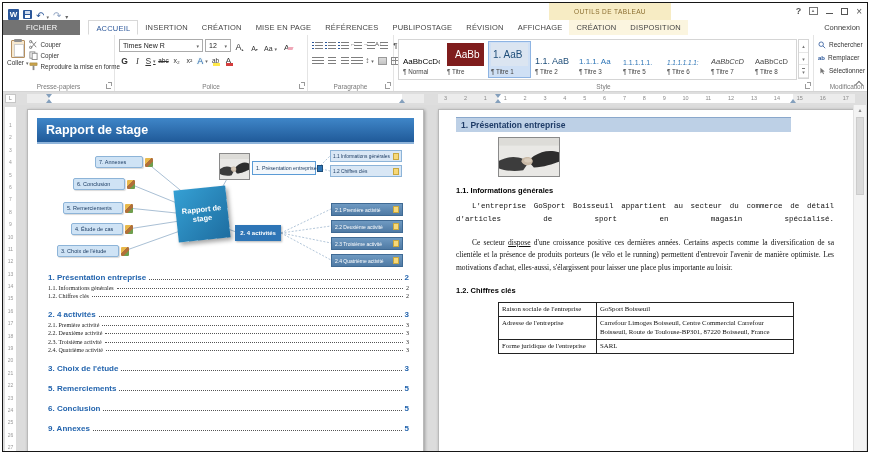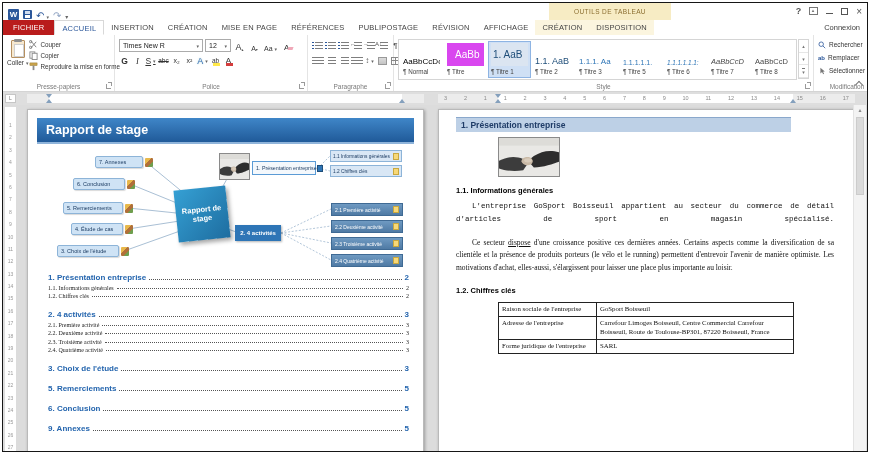--- a/index.html
+++ b/index.html
@@ -29,22 +29,22 @@
   .ribbonopts-icon::after { content:"▴"; position:absolute; left:1.5px; top:-1px; font-size:5px; color:#777; }
   .min-icon { width:7px; height:7px; position:relative; }
   .min-icon::after { content:""; position:absolute; left:0; bottom:1px; width:7px; height:1px; background:#555; }
   .max-icon { width:7px; height:7px; border:1px solid #555; background:#fff; }
   .close-icon { color:#555; font-size:10px; line-height:9px; }
 
   
   .tabrow { position:absolute; left:0; top:17px; right:0; height:15px; display:flex; align-items:stretch;
             font-size:7.5px; color:#444; background:#fff; }
   .tab { padding:0 7px; line-height:15px; white-space:nowrap; letter-spacing:.2px; }
-  .tab.file { background:#b91c1c; color:#fff; padding:0 10px; }
-  .tab.active { color:#2b579a; border:1px solid #d8d8d8; border-bottom:1px solid #fff; background:#fff; }
+  .tab.file { background:#737373; color:#fff; padding:0 23px; }
+  .tab.active { color:#2b579a; border:1px solid #d8d8d8; border-bottom:1px solid #fff; background:#fff;margin-left:8px; }
   .tab.ctx { background:#fbf5df; }
   .signin { margin-left:auto; margin-right:7px; line-height:15px; color:#3b3b3b; font-size:7.5px; }
 
   
   .ribbonarea { position:absolute; left:0; top:32px; right:0; height:57px; background:#fff;
                 border-bottom:1px solid #d4d4d4; display:flex; }
   .rgroup { position:relative; border-right:1px solid #e4e4e4; padding:3px 4px 12px; flex-shrink:0; }
   .glabel { position:absolute; left:0; right:0; bottom:1px; text-align:center; font-size:6.5px; color:#7a7a7a; }
   .launcher { position:absolute; right:3px; bottom:2px; width:5px; height:5px;
               border-left:1px solid #9a9a9a; border-bottom:1px solid #9a9a9a; }
@@ -109,21 +109,21 @@
                           linear-gradient(#888,#888) center/1px 100% no-repeat; }
   .pbtn { min-width:11px; height:12px; display:inline-flex; align-items:center; justify-content:center; }
 
   
   .g-style { flex:1; display:flex; }
   .stylegal { flex:1; display:flex; gap:1px; border:1px solid #d5d5d5; background:#fff; padding:1px; height:41px; margin-top:1px; }
   .styleitem { width:43px; padding:1px 2px; border:1px solid transparent; overflow:hidden; }
   .st-preview { height:23px; display:flex; align-items:flex-end; white-space:nowrap; overflow:hidden;
                 font-family:"Liberation Sans",sans-serif; color:#000; font-size:8px; }
   .st-label { font-size:6.3px; color:#444; white-space:nowrap; margin-top:2px; }
-  .st-titre .st-preview { background:#d946ef; color:#fff; font-size:10px; padding:1px 8px; align-items:center; }
+  .st-titre .st-preview { background:#7f1d1d; color:#fff; font-size:10px; padding:1px 8px; align-items:center; }
   .st-t1 .st-preview { color:#1f4e79; font-size:10px; background:#dbe5f1; padding:1px 2px; align-items:center; }
   .styleitem.sel { background:#cfe0f5; border-color:#8eb4e3; }
   .st-t2 .st-preview { color:#1f4e79; font-size:9px; }
   .st-t3 .st-preview { color:#2e75b6; font-size:8px; }
   .st-t5 .st-preview { color:#2e75b6; font-size:7px; }
   .st-t6 .st-preview { color:#2e75b6; font-size:6.3px; font-style:italic; }
   .st-t7 .st-preview { color:#474747; font-size:7.5px; font-style:italic; }
   .st-t8 .st-preview { color:#474747; font-size:7.5px; }
   .gal-arrows { width:11px; display:flex; flex-direction:column; margin:1px 0 0 1px; border:1px solid #d5d5d5; }
   .gal-btn { flex:1; display:flex; align-items:center; justify-content:center; font-size:5px; color:#777; border-bottom:1px solid #e6e6e6; }

